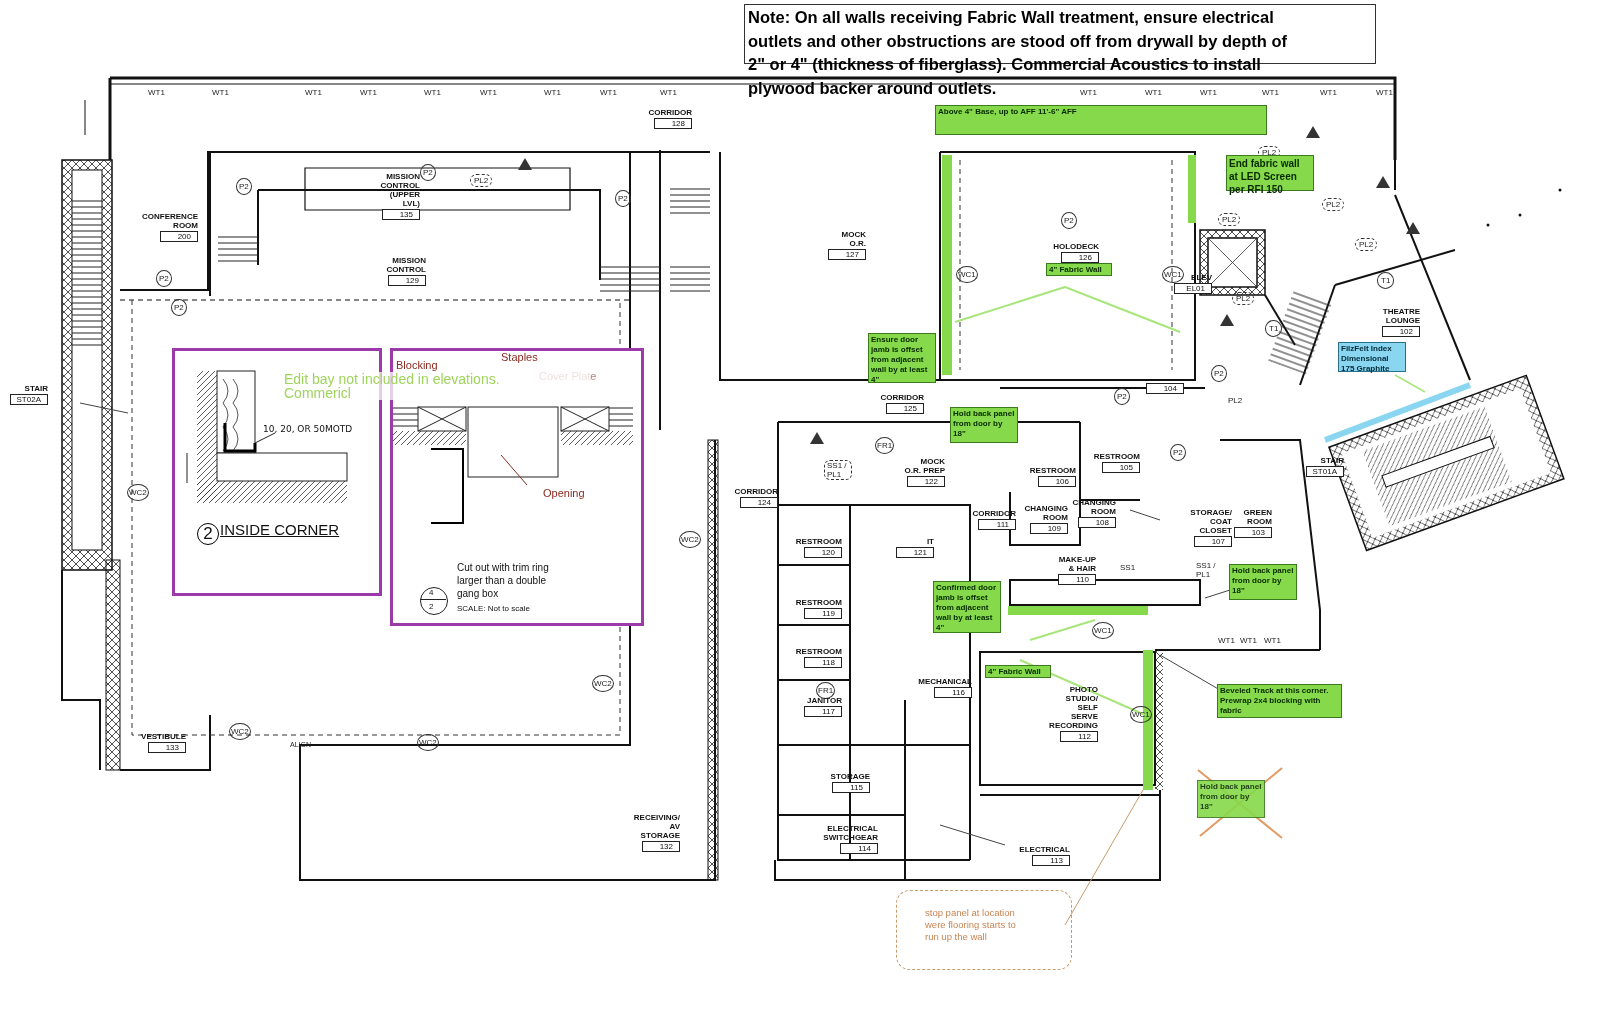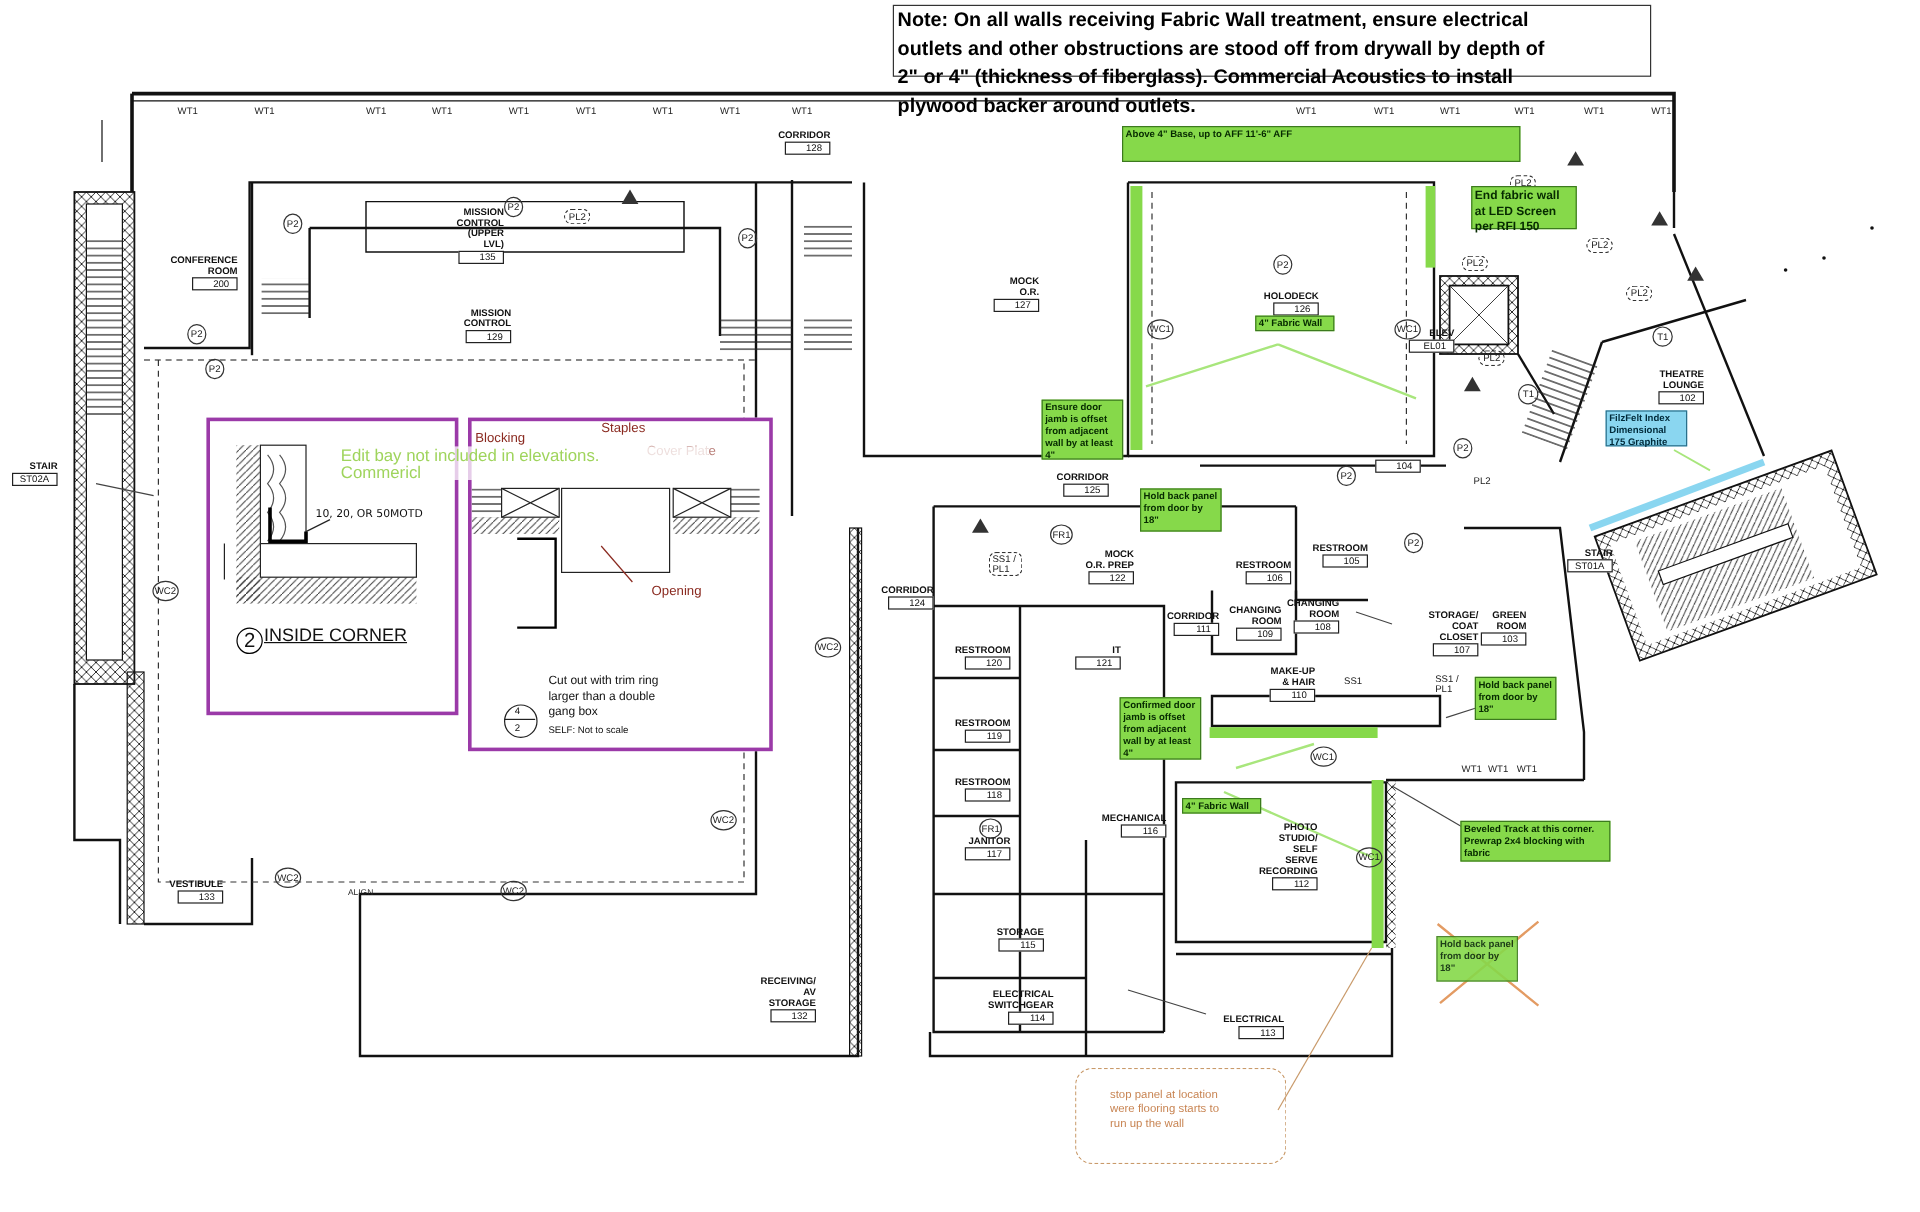--- a/index.html
+++ b/index.html
@@ -318,17 +318,17 @@
   <span class="red-label" style="left:108px;top:0;">Staples</span>
   <span class="red-label" style="left:146px;top:19px;opacity:0.6;">Cover Plate</span>
   <span class="red-label" style="left:150px;top:136px;">Opening</span>
   <span class="abs" style="left:64px;top:210px;font-size:10px;line-height:13px;white-space:pre-line;">Cut out with trim ring
 larger than a double
 gang box</span>
   <span class="abs" style="left:27px;top:236px;width:26px;height:26px;border:1px solid #222;border-radius:50%;"></span>
   <span class="abs" style="left:27px;top:248px;width:26px;border-top:1px solid #222;"></span>
   <span class="abs" style="left:36px;top:237px;font-size:8px;">4</span>
   <span class="abs" style="left:36px;top:251px;font-size:8px;">2</span>
-  <span class="abs" style="left:64px;top:253px;font-size:8px;">SELF: Not to scale</span>
+  <span class="abs" style="left:64px;top:253px;font-size:8px;">SCALE: Not to scale</span>
 </div>
 
 <div class="overlay-text" style="left:284px;top:372px;background:rgba(255,255,255,0.75);width:306px;">Edit bay not included in elevations.
 Commericl</div>
 
 </body></html>

